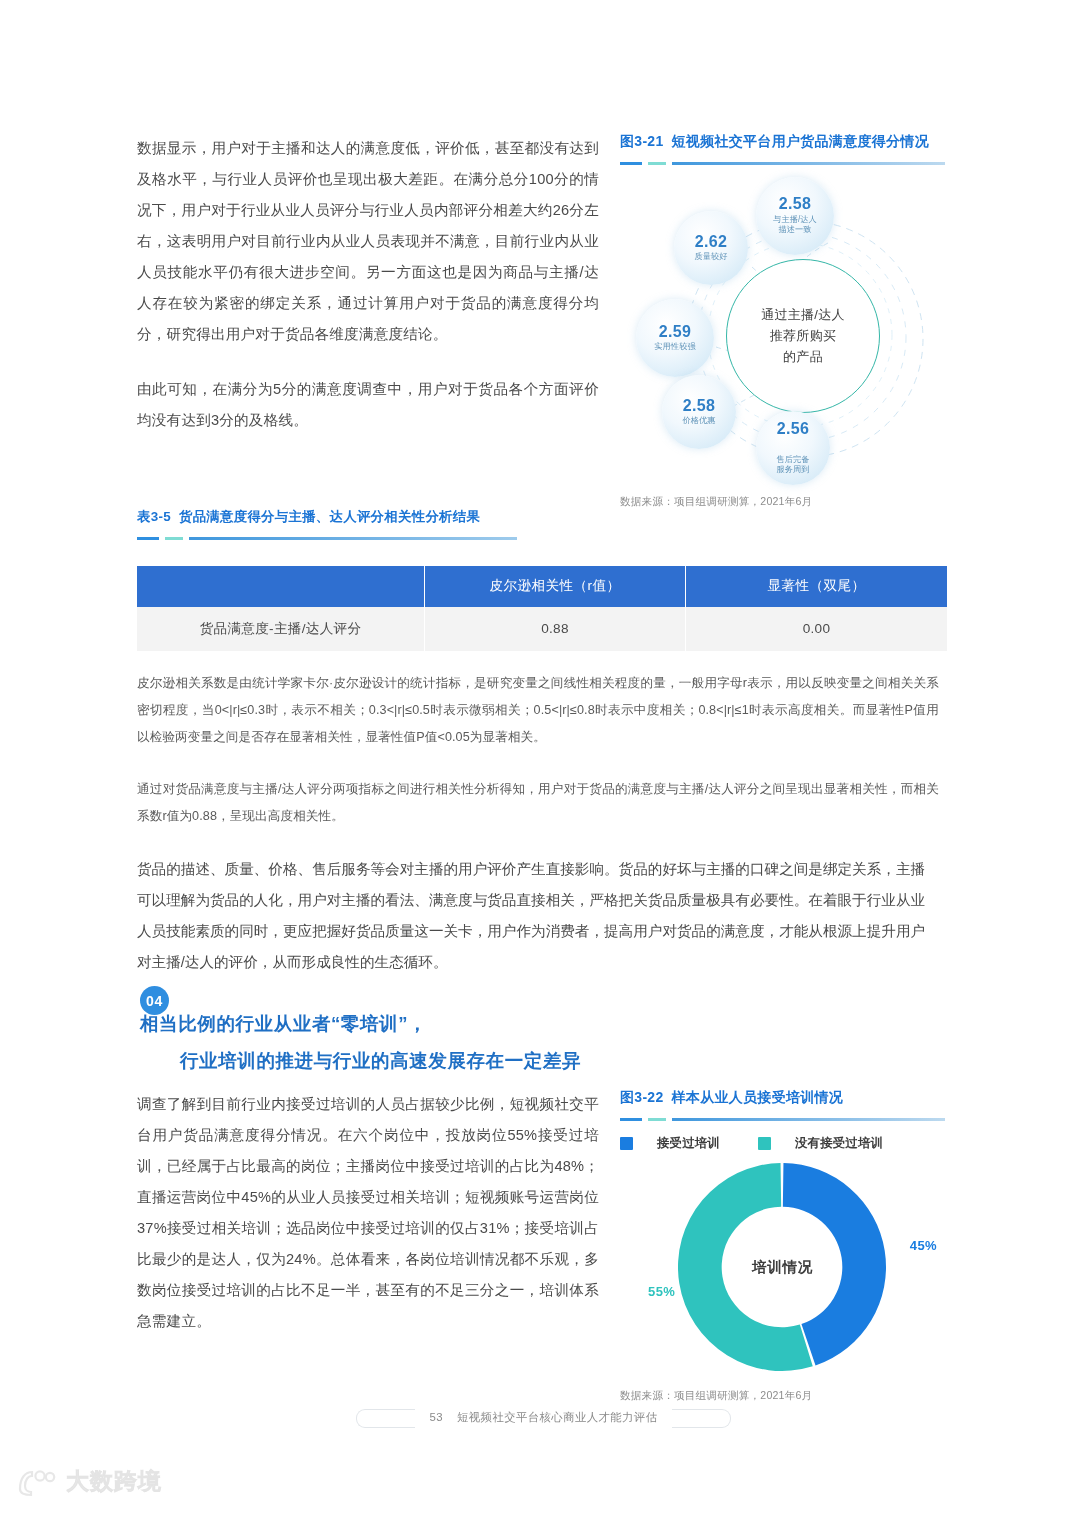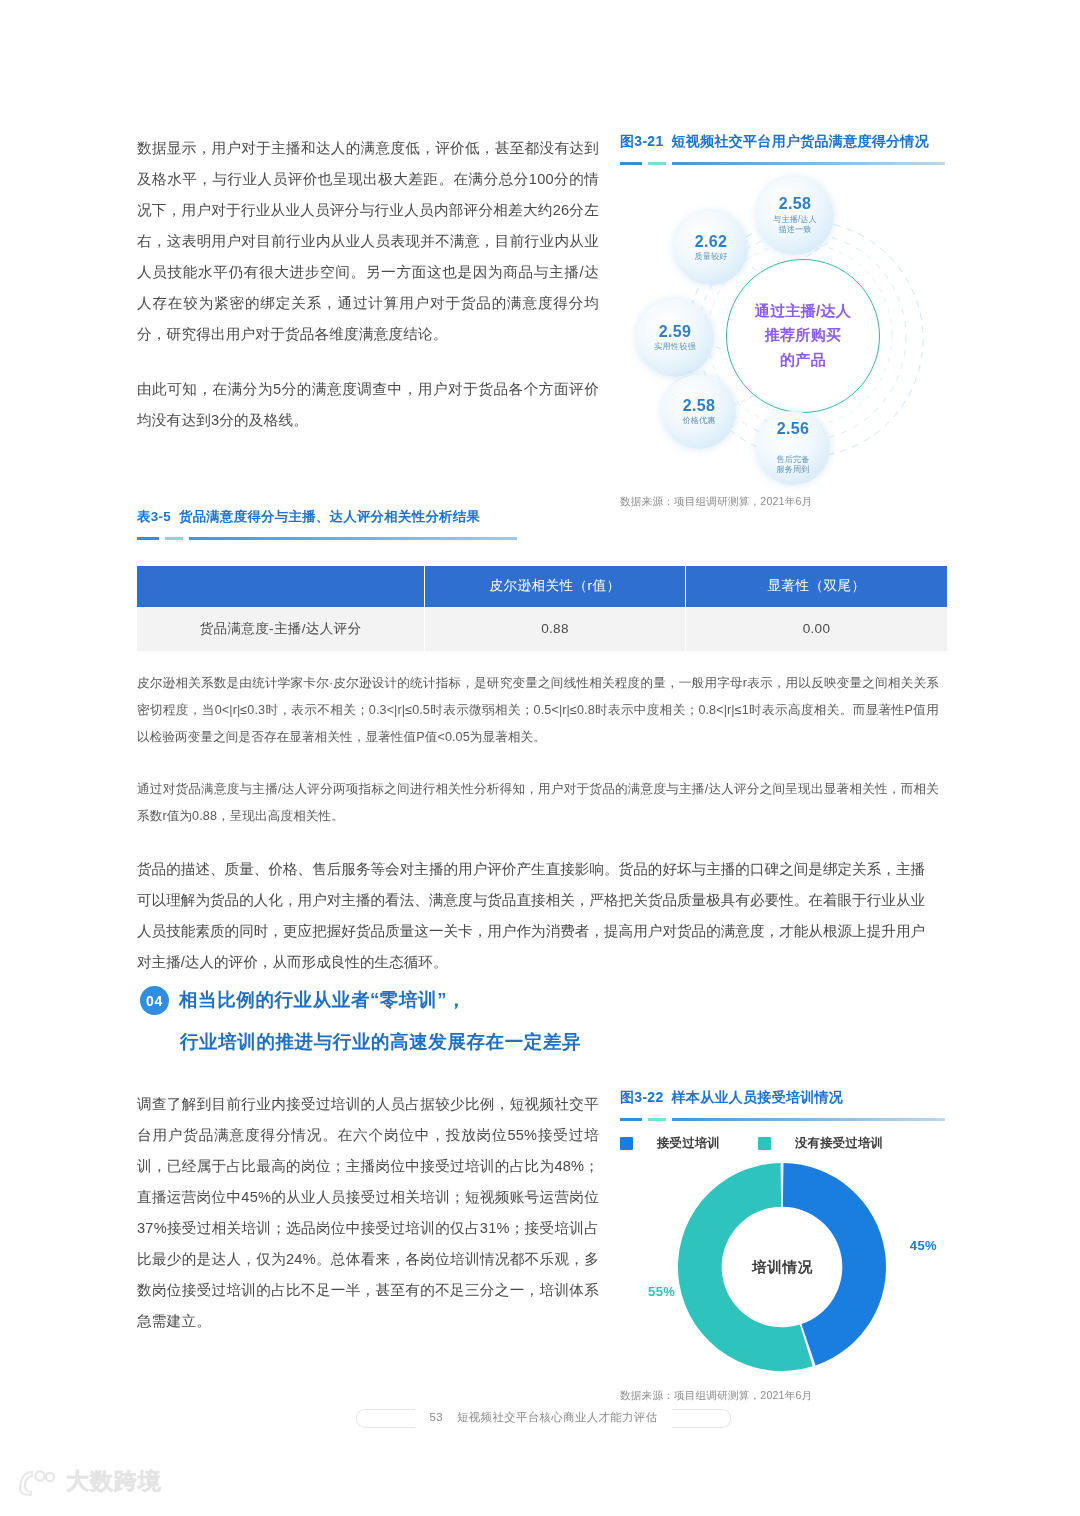--- a/index.html
+++ b/index.html
@@ -113,23 +113,23 @@
     position: absolute;
     border-radius: 50%;
     background: #ffffff;
     border: 1.6px solid #36b7a8;
     display: flex;
     align-items: center;
     justify-content: center;
     text-align: center;
   }
   .core-circle span {
-    font-size: 15px;
-    font-weight: bold;
-    color: #8b5cf6;
+    font-size: 13px;
+    font-weight: normal;
+    color: #404040;
     line-height: 1.62;
     letter-spacing: 0.3px;
   }
 
   
   #table-block { position: absolute; left: 137px; top: 508px; width: 802px; }
   .tbl-caption {
     font-size: 13.4px;
     color: #1b74d4;
     font-weight: bold;
@@ -196,22 +196,22 @@
     font-weight: bold;
     vertical-align: middle;
     margin-right: 10px;
   }
   .sec-line1 {
     font-size: 18.5px;
     font-weight: bold;
     color: #1f6fc4;
     letter-spacing: 0.6px;
     display: flex;
-    align-items: center;
     line-height: 1;
+    flex-direction: column;
   }
   .sec-line2 {
     font-size: 18.5px;
     font-weight: bold;
     color: #1f6fc4;
     letter-spacing: 0.6px;
     margin-top: 14px;
     margin-left: 40px;
   }
 

